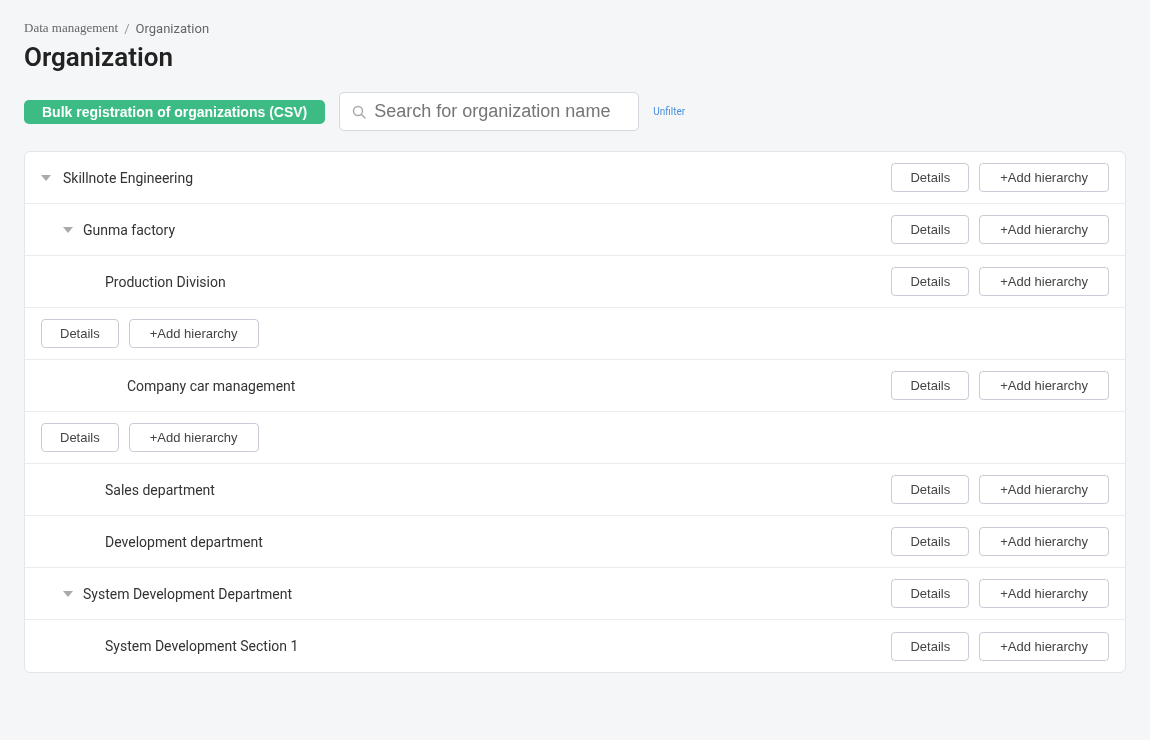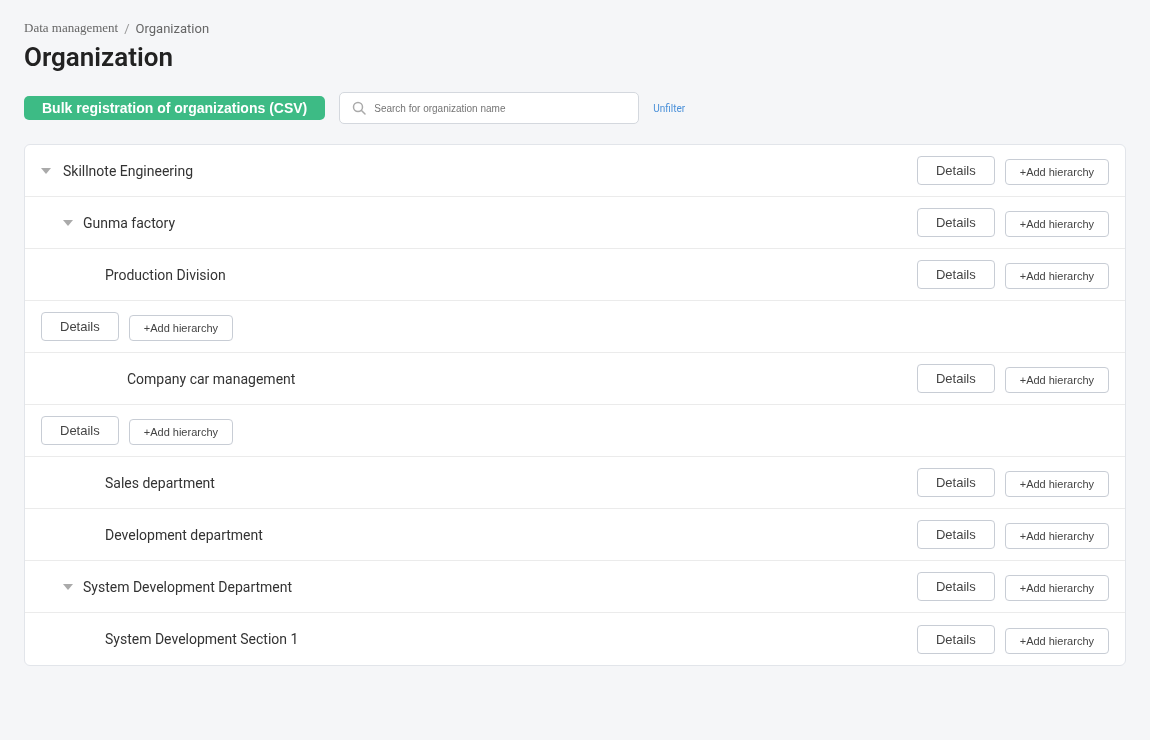--- a/index.html
+++ b/index.html
@@ -82,21 +82,21 @@
     }
 
     .search-icon-svg {
       color: #aaa;
       flex-shrink: 0;
     }
 
     .search-input {
       border: none;
       outline: none;
-      font-size: 10px;
+      font-size: 18px;
       color: #ec4899;
       width: 100%;
       background: transparent;
     }
 
     .unfilter-link {
       color: #4a90d9;
       font-size: 10px;
       cursor: pointer;
       text-decoration: none;
@@ -147,22 +147,22 @@
       font-size: 13px;
       color: #444;
       cursor: pointer;
       white-space: nowrap;
     }
 
     .add-hierarchy-btn {
       background: #fff;
       border: 1px solid #c8cdd5;
       border-radius: 4px;
-      padding: 6px 14px;
-      font-size: 11px;
+      padding: 6px 20px;
+      font-size: 13px;
       color: #444;
       cursor: pointer;
       white-space: nowrap;
     }
 
     .chevron-down {
       display: inline-block;
       width: 0;
       height: 0;
       border-left: 5px solid transparent;

